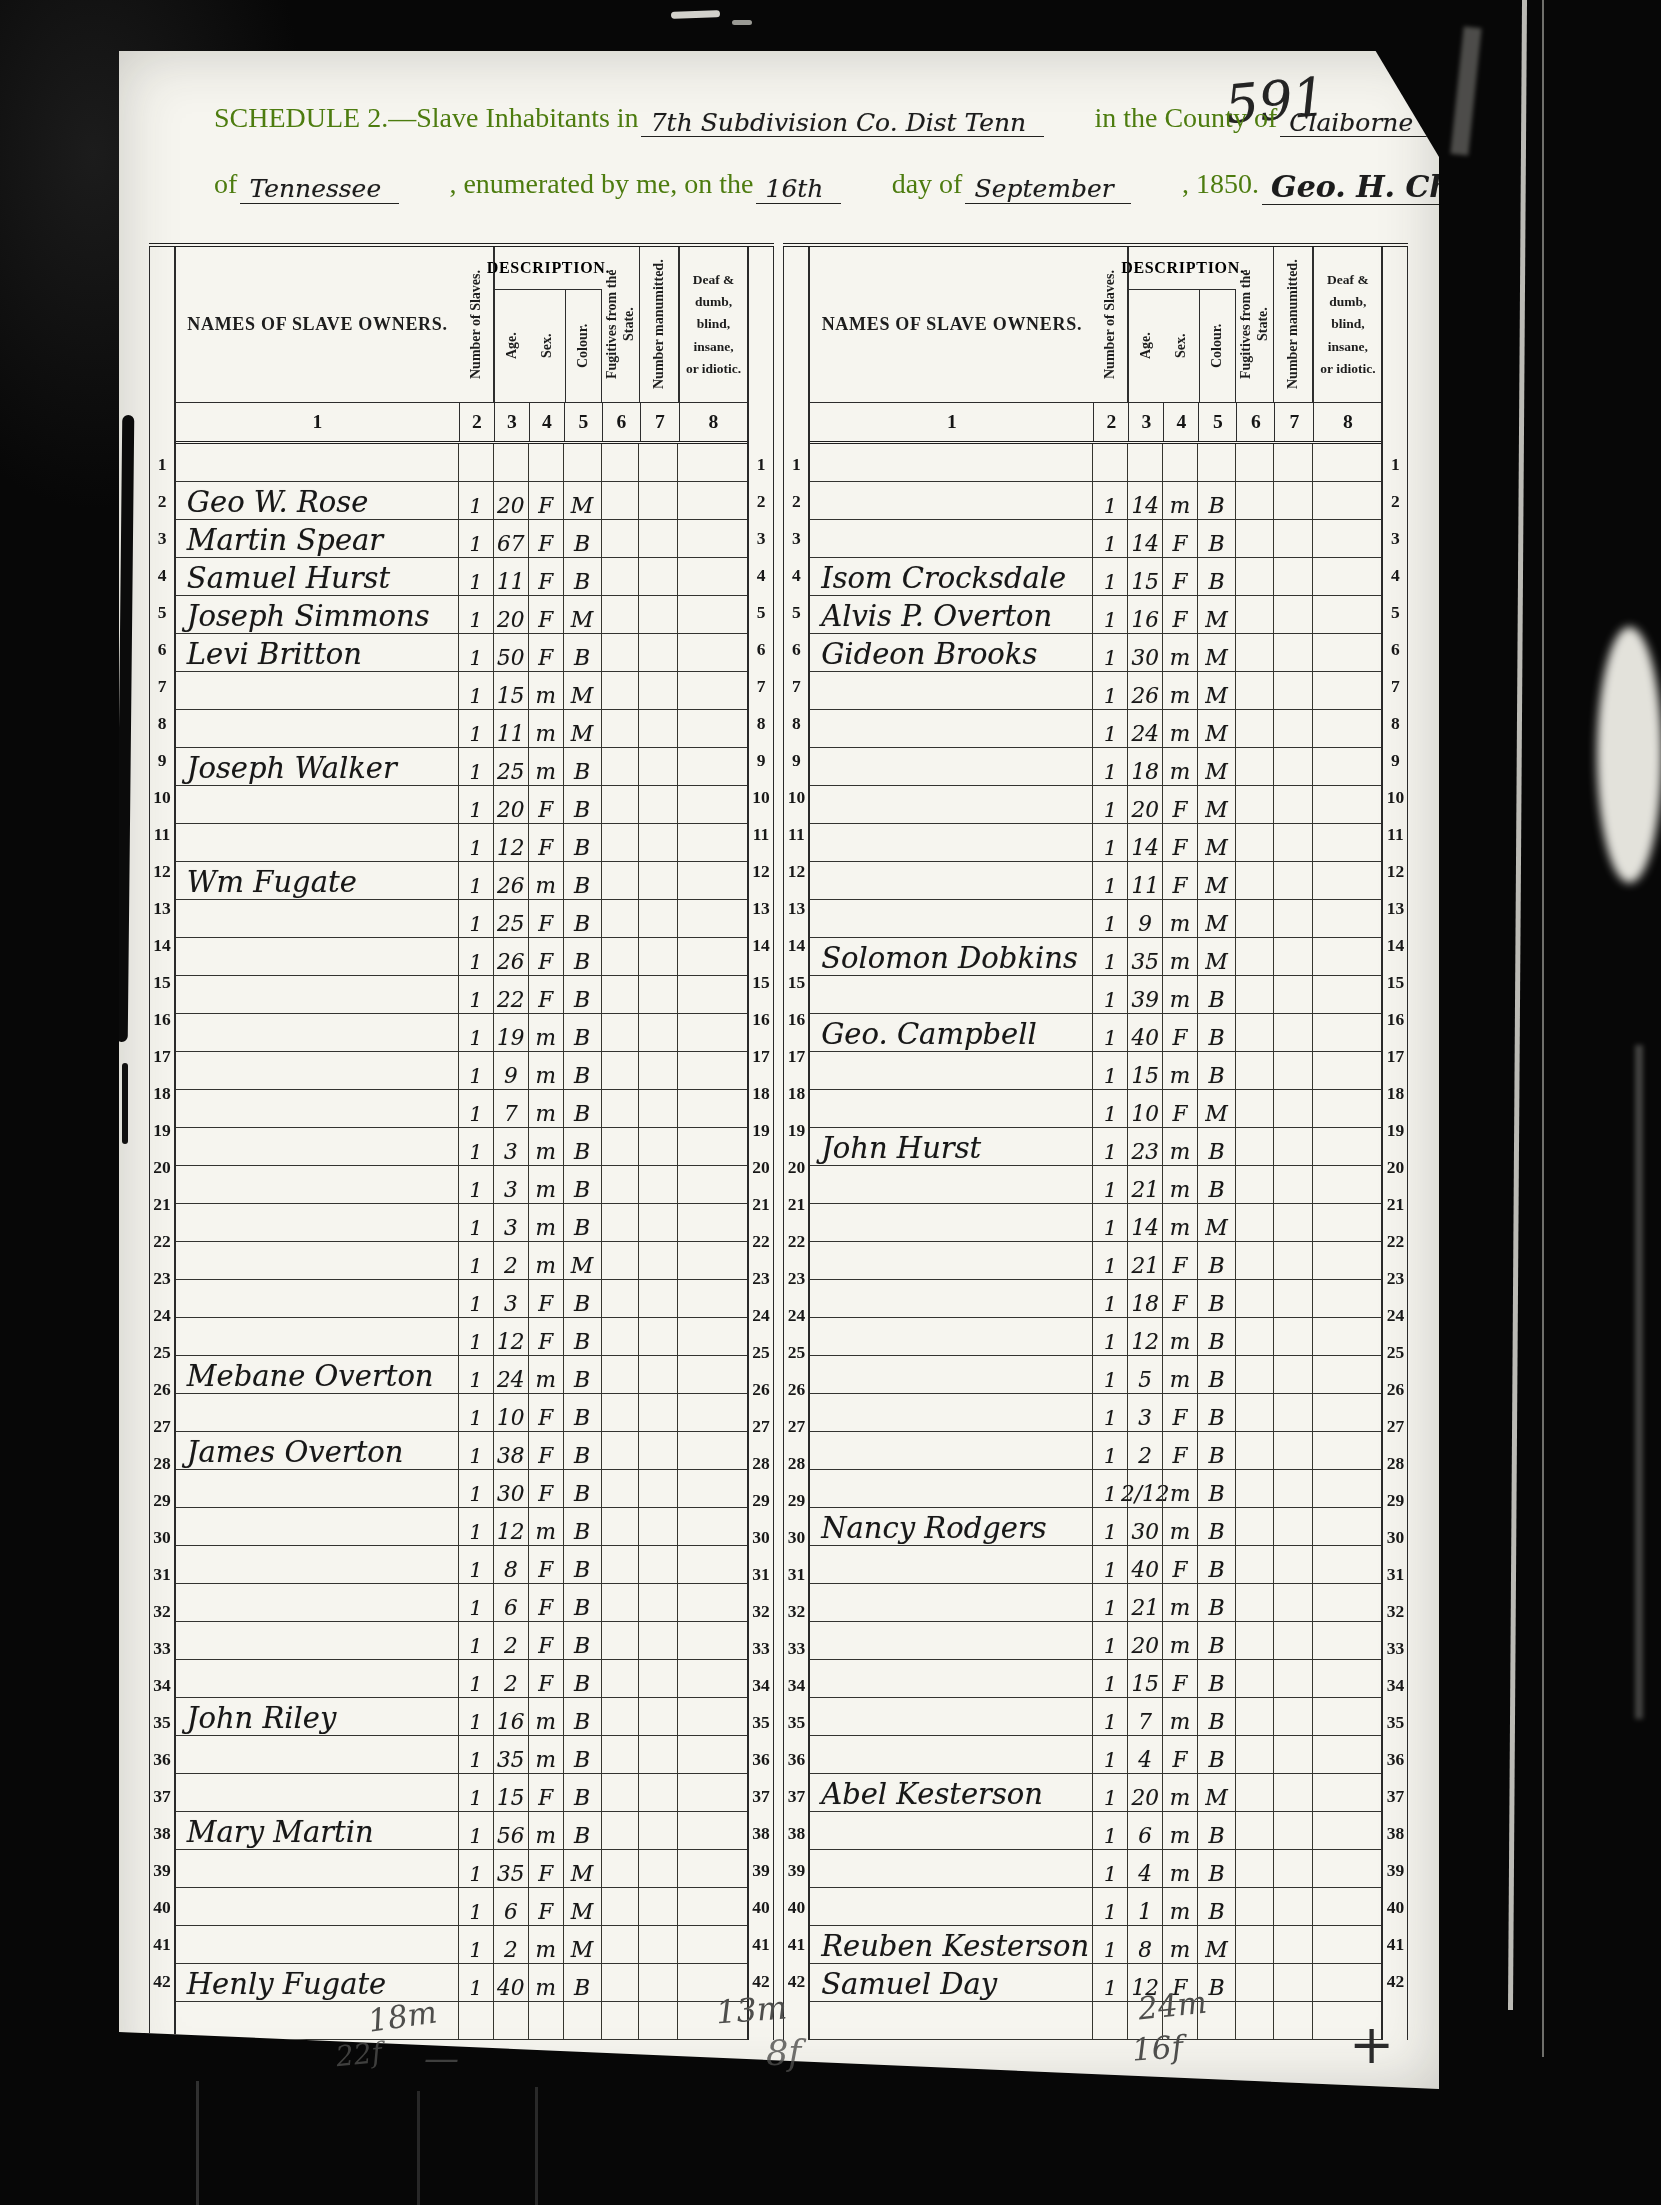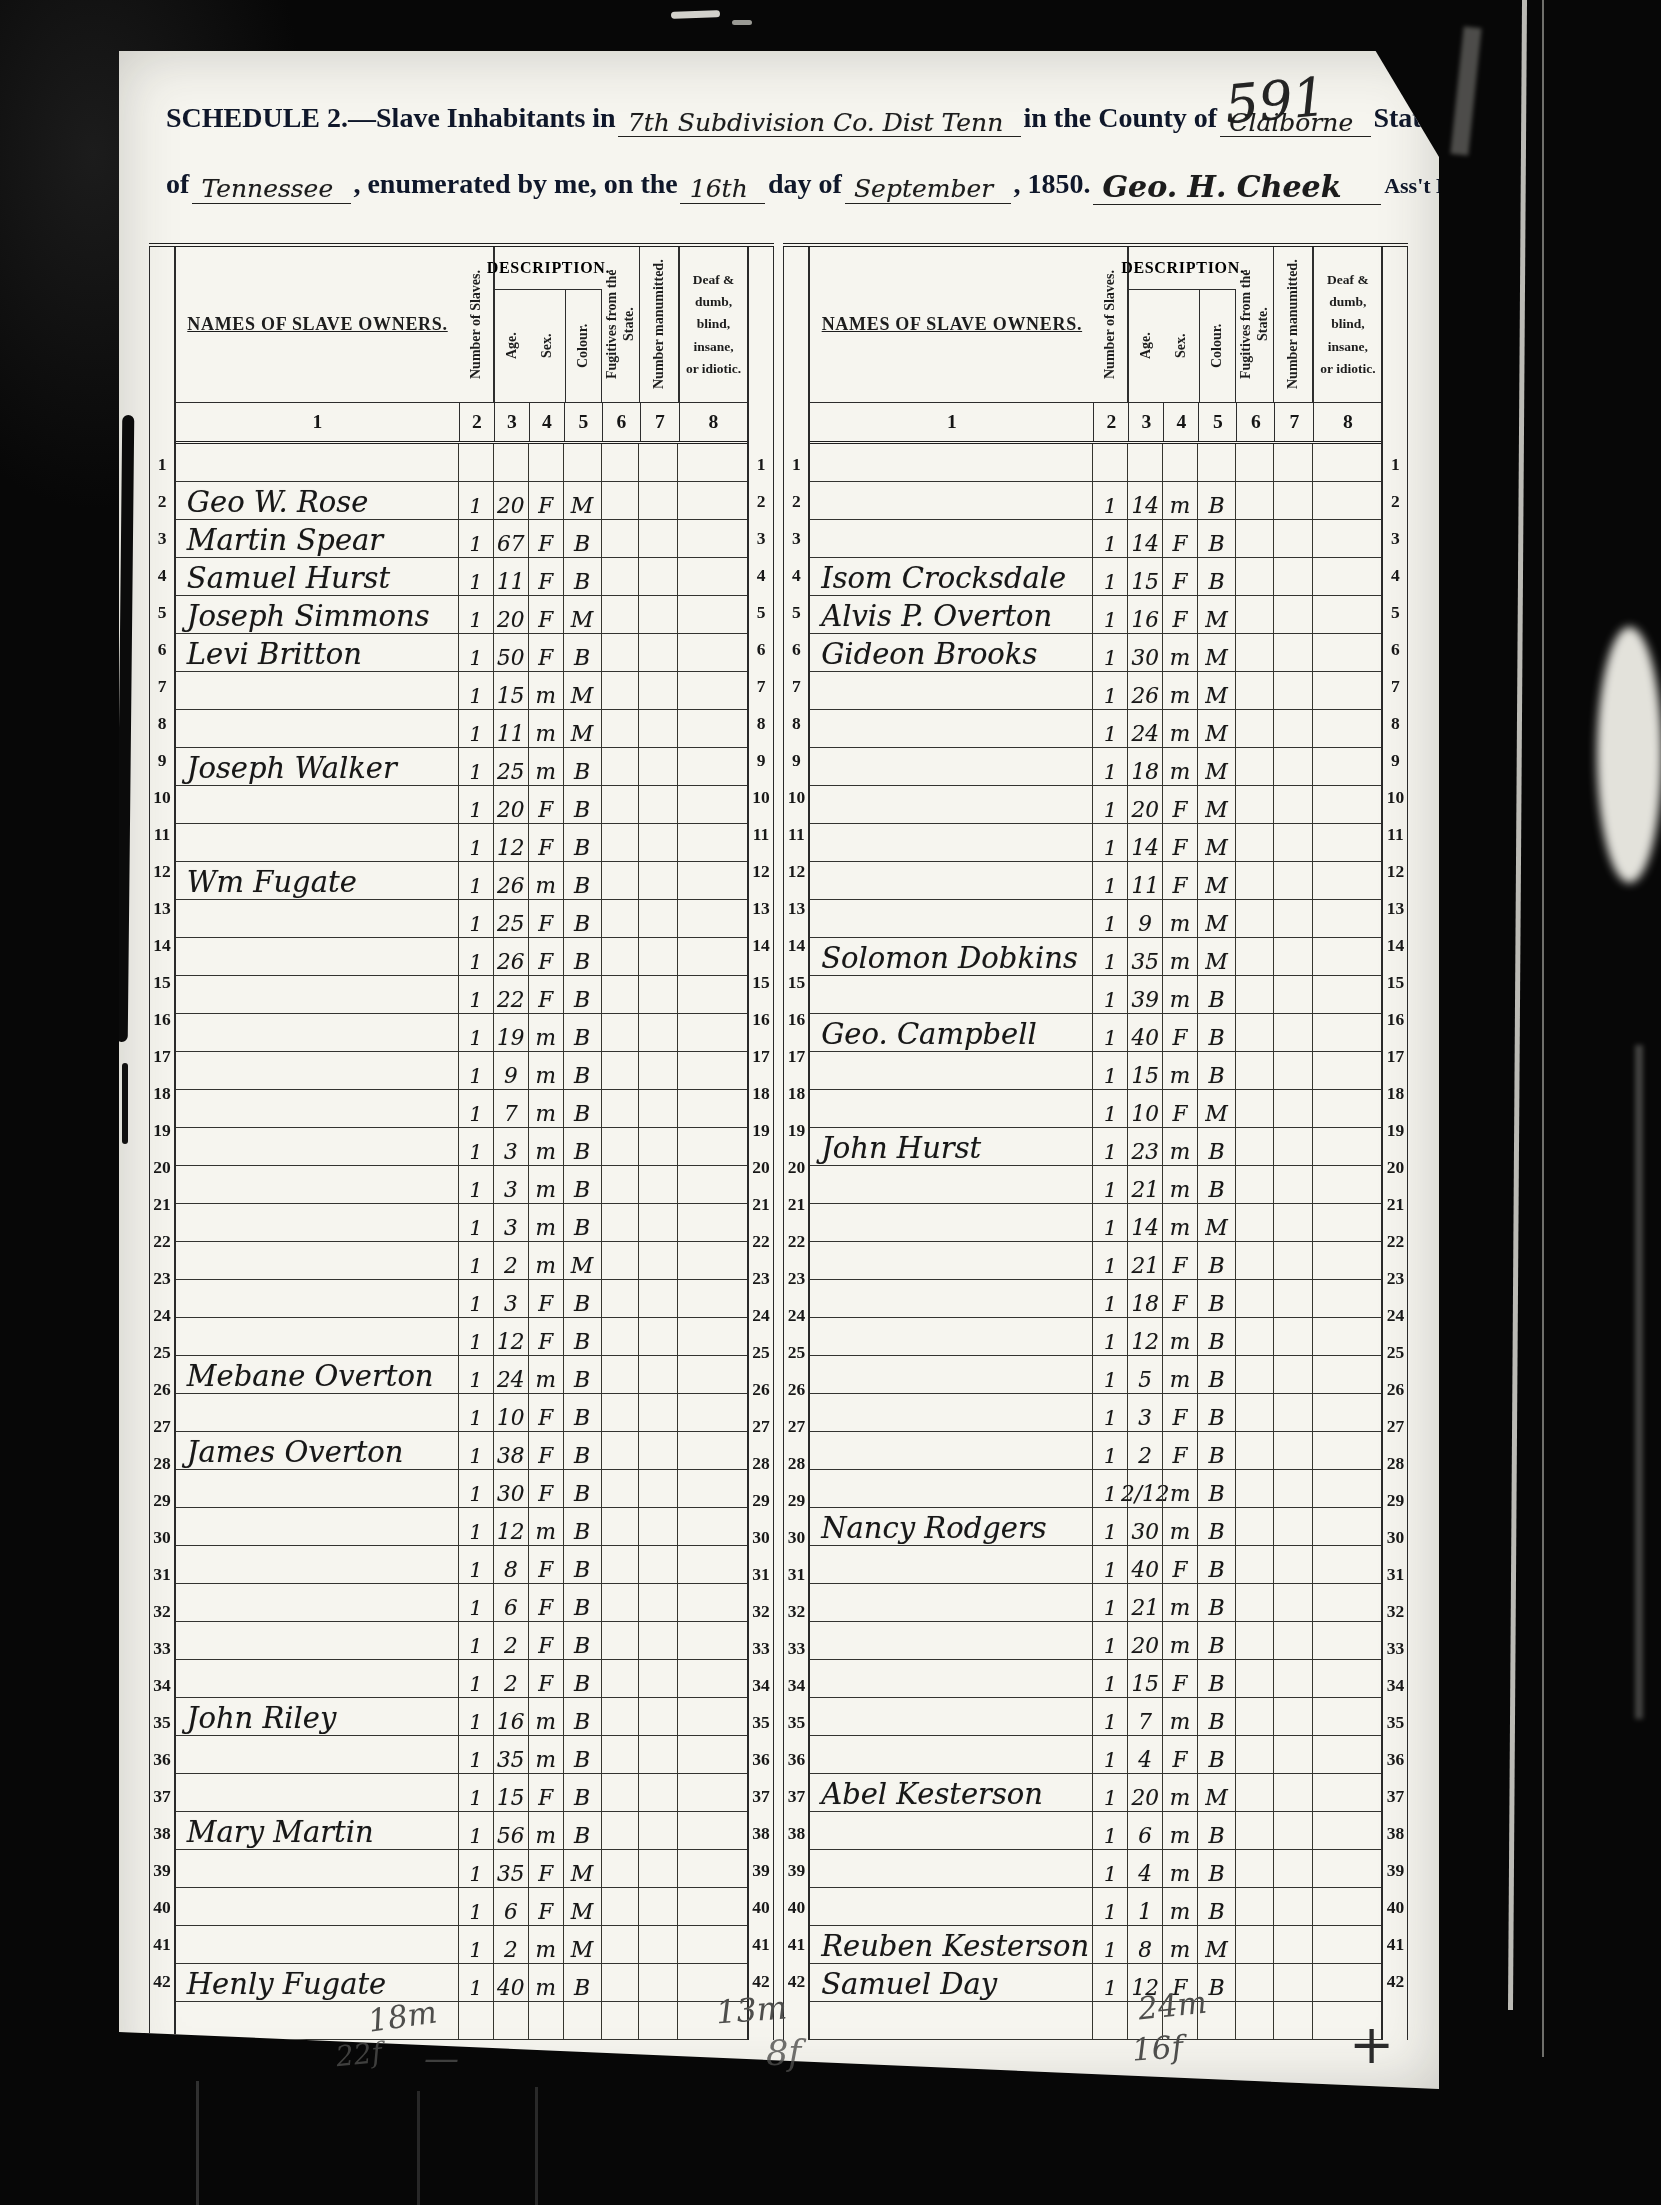--- a/index.html
+++ b/index.html
@@ -22,40 +22,40 @@
   .art-left-streak{left:121px;top:405px;width:12px;height:627px;background:#0b0b0b;border-radius:6.7px;transform:rotate(.6deg);}
   .art-left-dot{left:127px;top:1052px;width:6.7px;height:81px;background:#101010;border-radius:4px;}
   
   #paper{position:absolute;left:119px;top:51px;width:1320px;height:2038px;background:#f6f5ef;
          clip-path:polygon(0 0, 95.2% 0, 100% 5.2%, 100% 100%, 0 97.2%);
          box-shadow:inset 0 0 61px rgba(40,40,35,.22);}
   
   .doc-header{position:absolute;left:47px;top:53px;width:1241px;color:#151515;}
   .hline{white-space:nowrap;line-height:1;}
   .hline2{margin-top:35px;}
-  .printed{font-family:"Liberation Serif",serif;font-weight:bold;font-size:28px;color:#0f172a;}
+  .printed{font-family:"Liberation Serif",serif;font-weight:normal;font-size:28px;color:#4d7c0f;margin-left:48px;}
   .printed.small{font-size:22px;}
   .hand{font-family:"DejaVu Serif",serif;font-style:italic;color:#1c1c1c;text-shadow:0 0 0.7px rgba(10,10,10,.35);}
   .hfield{display:inline-block;border-bottom:1.3px solid #22221f;padding:0 17.5px 1.3px 9.4px;font-size:25px;transform:translateY(4px);}
   .hfield.sig{font-size:30px;padding-right:40px;font-weight:bold;}
   .page-number{position:absolute;left:1106px;top:19px;font-family:"DejaVu Serif",serif;font-style:italic;
                font-size:53px;color:#242424;transform:rotate(-5deg);}
   
   #tables{position:absolute;left:30px;top:192px;display:flex;gap:9.4px;}
   .tblock{display:flex;border-top:4px double #1f1f1f;}
   .numstrip{width:26px;border-left:1.3px solid #2a2a2a;border-right:1.3px solid #2a2a2a;
             padding-top:197px;box-sizing:border-box;}
   .numstrip .rownum{height:37px;text-align:center;font-weight:bold;font-size:17.5px;color:#181818;
                     font-family:"Liberation Serif",serif;line-height:40px;}
   .tgrid{width:573px;border-left:0.7px solid #2a2a2a;border-right:0.7px solid #2a2a2a;box-sizing:border-box;}
   .thead{display:flex;height:155px;border-bottom:1.3px solid #2c2c2c;}
   .th{box-sizing:border-box;border-left:1.3px solid #2e2e2e;display:flex;align-items:center;justify-content:center;
       font-family:"Liberation Serif",serif;font-weight:bold;color:#1d1d1d;}
   .th:first-child{border-left:none;}
-  .name-h{width:283px;font-size:18px;letter-spacing:0.7px;text-align:center;text-decoration:underline;}
+  .name-h{width:283px;font-size:18px;letter-spacing:0.7px;text-align:center;}
   .vert-h{writing-mode:vertical-rl;transform:rotate(180deg);font-size:14px;line-height:1.15;
           text-align:center;white-space:pre-line;padding:4px 1.3px;}
   .w-slaves{width:35px;} .w-age{width:35px;} .w-sex{width:35px;} .w-colour{width:38px;}
   .w-fug{width:38px;} .w-man{width:39px;} .w-deaf{width:68px;}
   .desc-group{width:108px;display:flex;flex-direction:column;border-left:1.3px solid #2e2e2e;box-sizing:border-box;}
   .desc-title{height:42px;display:flex;align-items:center;justify-content:center;font-size:16px;
               font-weight:bold;letter-spacing:0.7px;border-bottom:1.3px solid #2e2e2e;}
   .desc-cols{flex:1;display:flex;}
   .desc-cols .vert-h{flex:1;border-left:1.3px solid #2e2e2e;}
   .desc-cols .vert-h:first-child{border-left:none;}

